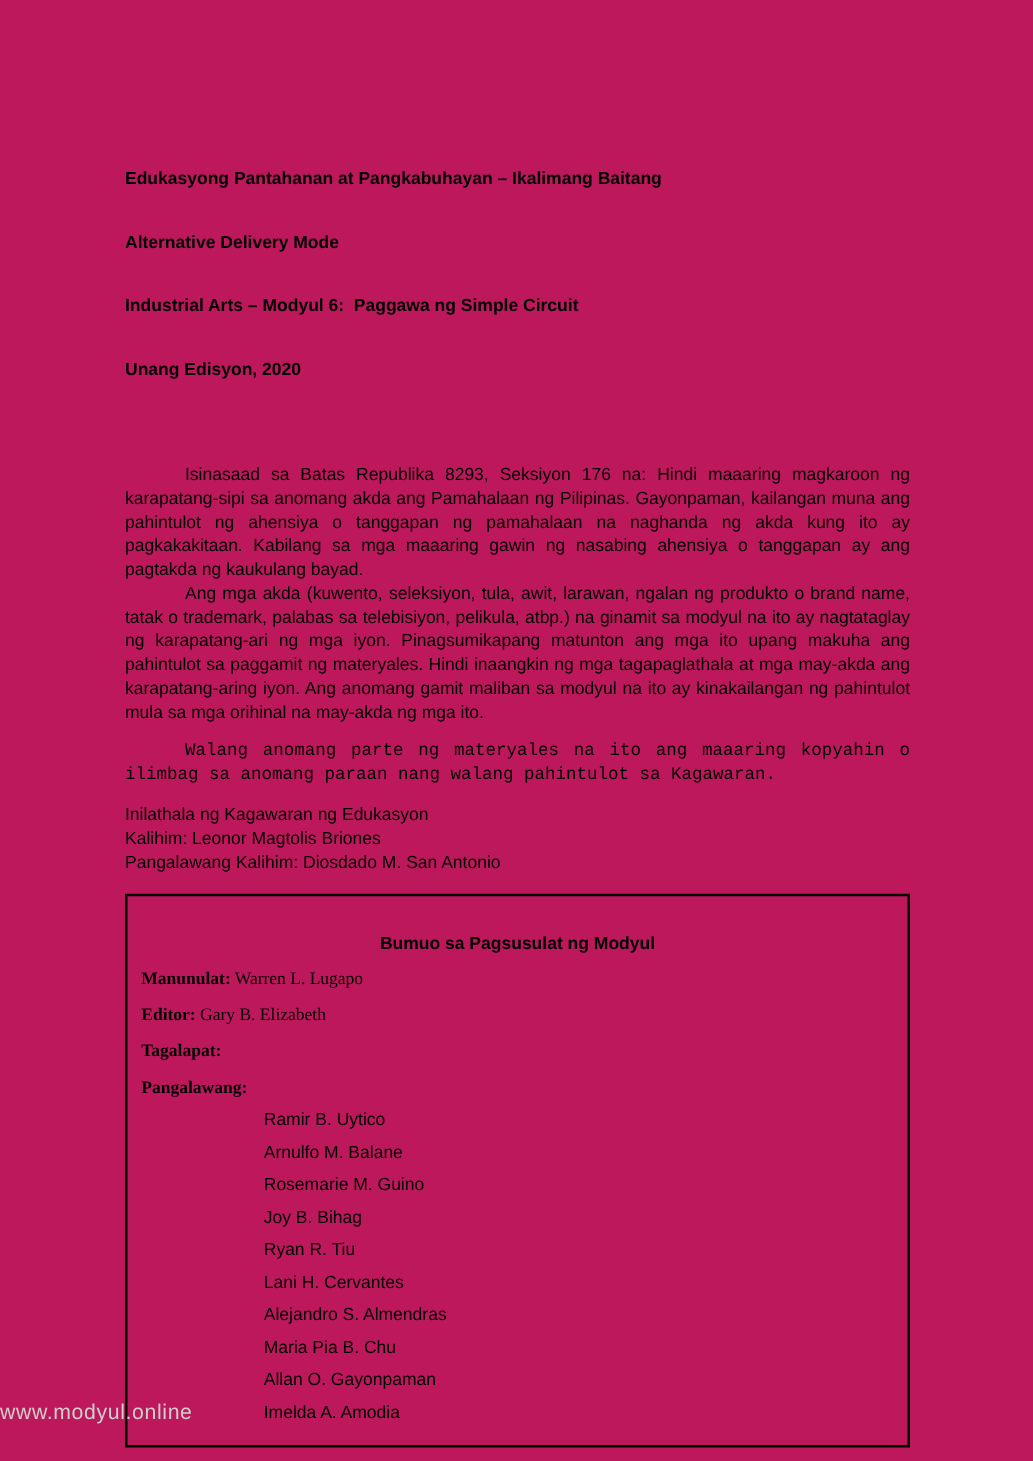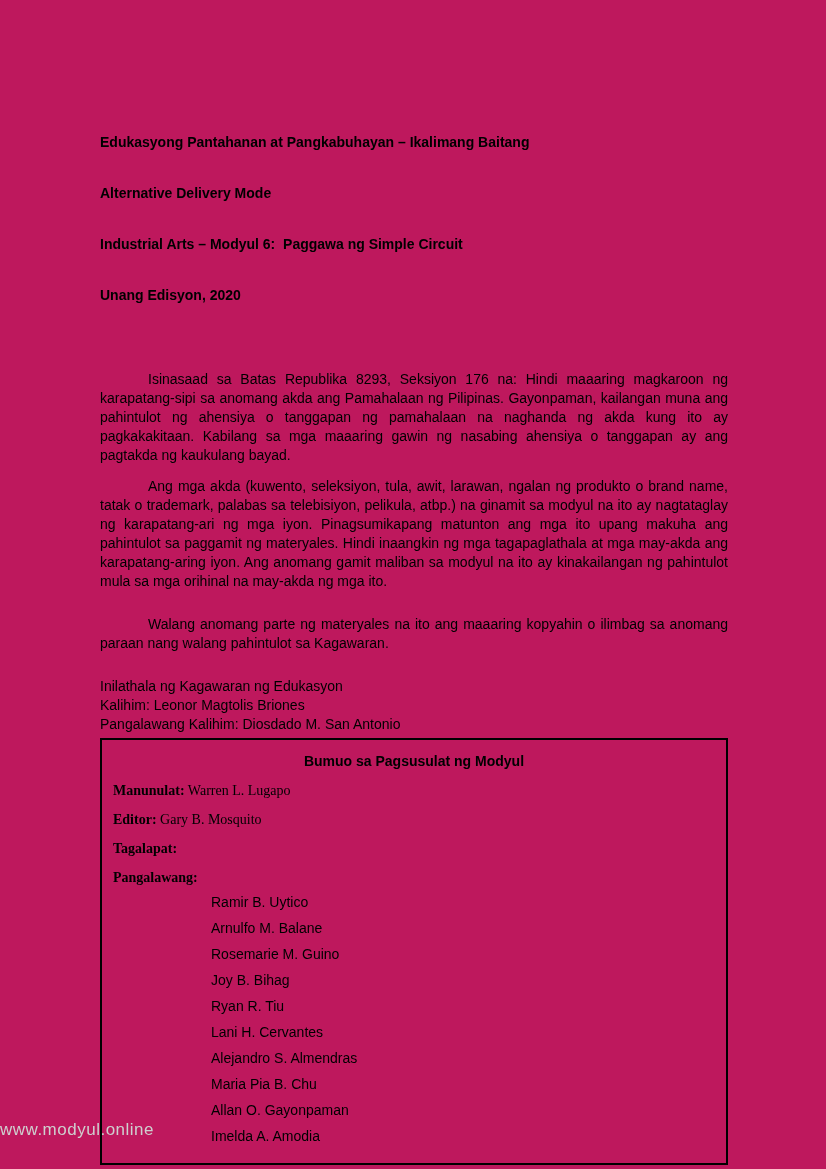--- a/index.html
+++ b/index.html
@@ -30,31 +30,31 @@
     white-space: pre-wrap;
   }
   .para {
     margin: 0;
     font-size: 14px;
     line-height: 19px;
     text-align: justify;
     text-indent: 48px;
   }
   .para-1 { margin-top: 32px; }
-  .para-2 { margin-top: 12px; }
-  .para-3 { margin-top: 24px; }
+  .para-2 { }
+  .para-3 { margin-top: 13px; font-family: Liberation Mono, monospace; }
   .publisher-block {
-    margin-top: 24px;
+    margin-top: 12px;
     font-size: 14px;
     line-height: 19px;
   }
   .credits-box {
-    margin-top: 4px;
+    margin-top: 16px;
     border: 2px solid #000000;
-    padding: 13px 11px 14px 11px;
+    padding: 29px 11px 14px 11px;
     font-size: 14px;
   }
   .credits-title {
     text-align: center;
     font-weight: bold;
     line-height: 17px;
   }
   .role-row {
     margin-top: 12px;
     line-height: 17px;
@@ -104,21 +104,21 @@
 
     <div class="credits-box">
       <div class="credits-title">Bumuo sa Pagsusulat ng Modyul</div>
 
       <div class="role-row">
         <span class="role-label">Manunulat:</span>
         <span class="role-value">Warren L. Lugapo</span>
       </div>
       <div class="role-row">
         <span class="role-label">Editor:</span>
-        <span class="role-value">Gary B. Mosquito</span>
+        <span class="role-value">Gary B. Elizabeth</span>
       </div>
       <div class="role-row">
         <span class="role-label">Tagalapat:</span>
         <span class="role-value"></span>
       </div>
       <div class="role-row">
         <span class="role-label">Pangalawang:</span>
         <span class="role-value"></span>
       </div>
 

